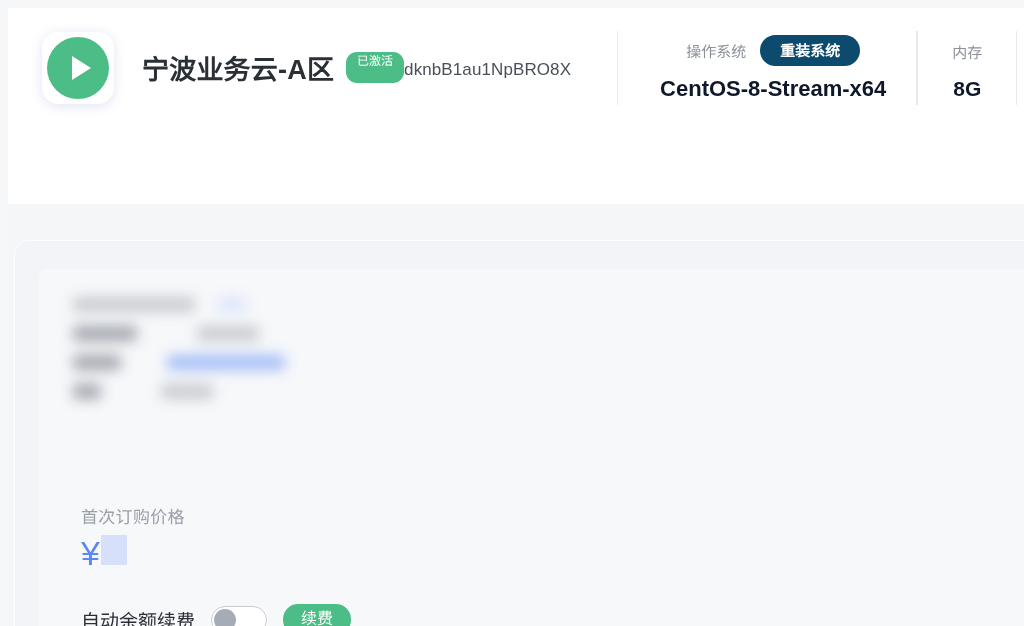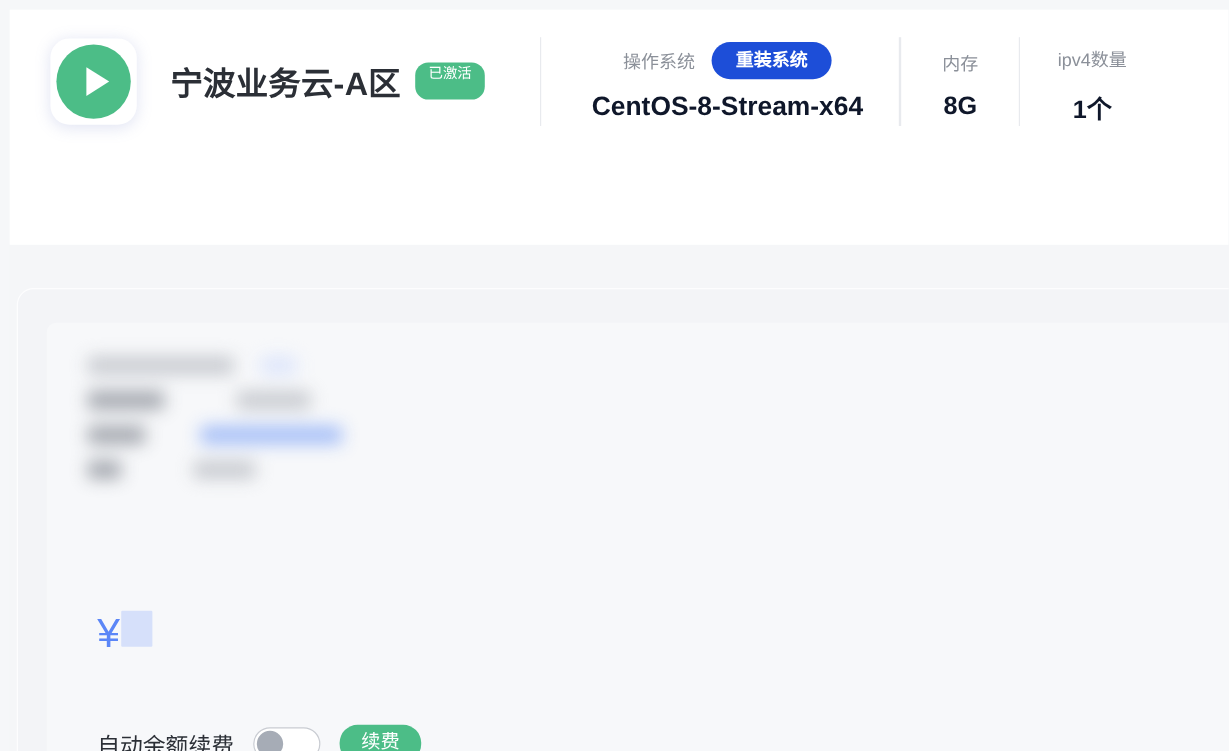--- a/index.html
+++ b/index.html
@@ -156,21 +156,21 @@
     white-space: nowrap;
   }
   .spec-value {
     font-size: 21px;
     font-weight: bold;
     color: #0f172a;
     white-space: nowrap;
     margin-top: 9px;
   }
   .reinstall-btn {
-    background: #1d4ed8;
+    background: #0c4a6e;
     color: #ffffff;
     font-size: 15px;
     font-weight: bold;
     border: none;
     border-radius: 17px;
     padding: 8px 20px;
     cursor: pointer;
     line-height: 1;
     white-space: nowrap;
     font-family: inherit;
@@ -326,20 +326,21 @@
         <div class="app-icon-circle">
           <div class="play-tri"></div>
         </div>
       </div>
 
       <div class="title-block">
         <div class="title-line">
           <span class="host-title">宁波业务云-A区</span>
           <span class="status-badge">已激活</span>
         </div>
+        <span class="host-id">dknbB1au1NpBRO8X</span>
       </div>
 
       <div class="vdiv div-after-title"></div>
 
       <div class="spec-col col-os">
         <div class="spec-label-row">
           <span class="spec-label">操作系统</span>
           <button class="reinstall-btn">重装系统</button>
         </div>
         <span class="spec-value">CentOS-8-Stream-x64</span>
@@ -389,20 +390,21 @@
           <span class="blur-chip blue bl-w6"></span>
         </div>
         <div class="blur-line">
           <span class="blur-chip bl-w7"></span>
           <span class="gap-lg"></span>
           <span class="blur-chip light bl-w8"></span>
         </div>
       </div>
 
       <div class="price-block">
+        <div class="price-label">首次订购价格</div>
         <div class="price-value">
           <span>¥</span>
           <span class="price-hidden"></span>
         </div>
       </div>
 
       <div class="renew-row">
         <span class="renew-label">自动余额续费</span>
         <div class="toggle">
           <div class="knob"></div>

